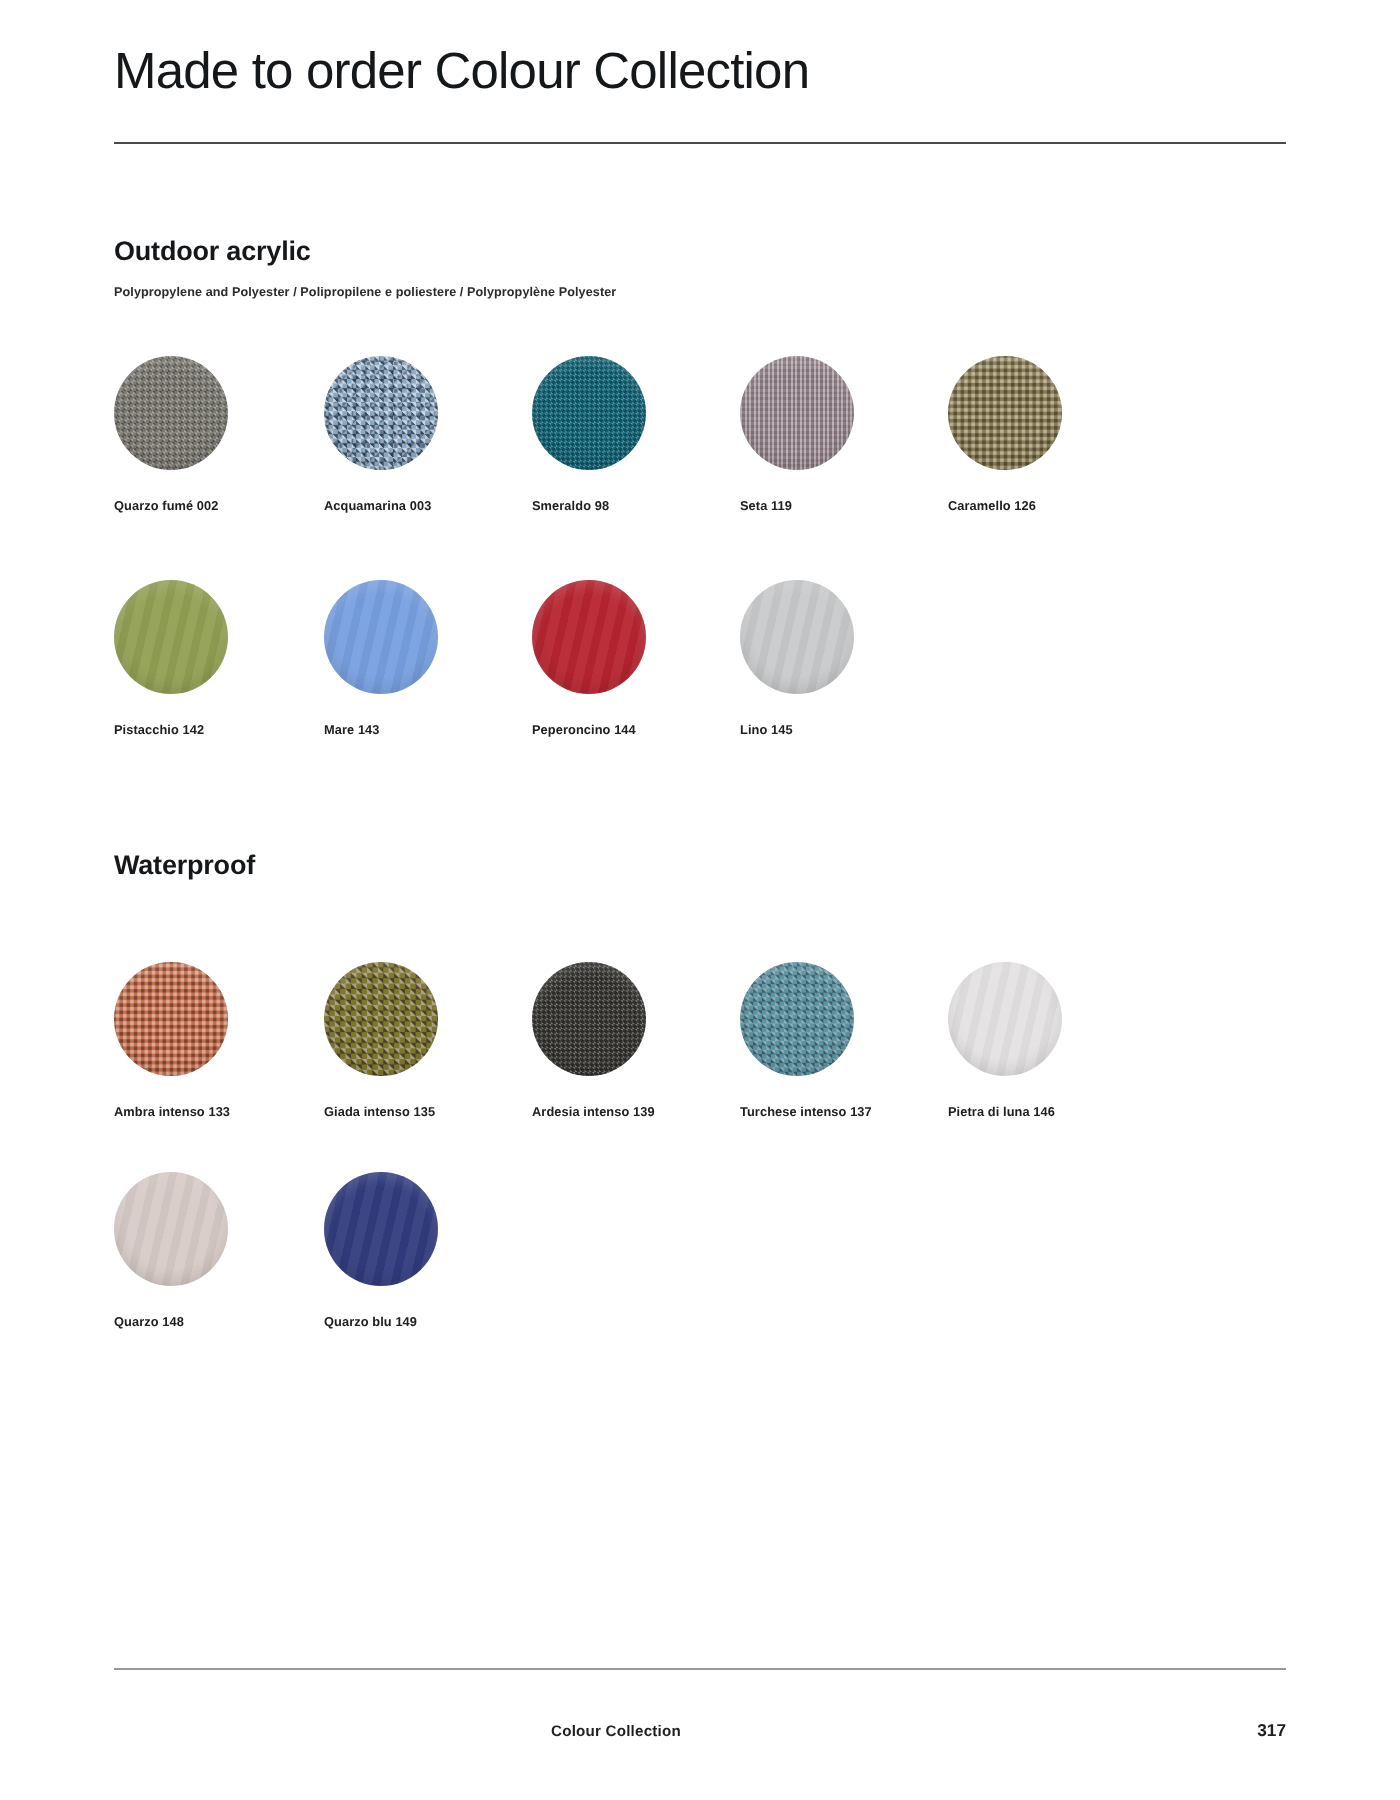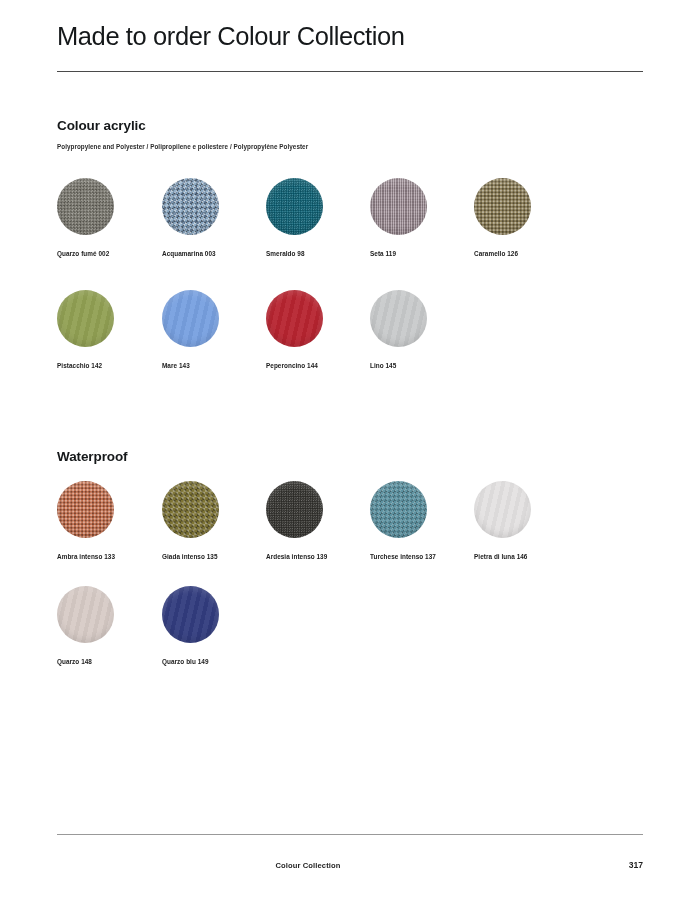--- a/index.html
+++ b/index.html
@@ -186,21 +186,21 @@
 </head>
 <body>
 
 <div class="page">
 
   <div class="page-title">Made to order Colour Collection</div>
   <div class="title-rule"></div>
 
   <div id="sections-host">
       <div class="section">
-        <div class="section-title" style="top: 118px;">Colour acrylic</div>
+        <div class="section-title" style="top: 118px;">Outdoor acrylic</div>
         <div class="section-sub" style="top: 143px;">Polypropylene and Polyester / Polipropilene e poliestere  / Polypropylène Polyester</div>
         <div class="swatch-row" style="top: 178px;">
           <div class="swatch" style="left: 57px;">
             <div class="swatch-disc tex-basket" style="background-color: rgb(124, 122, 113);"></div>
             <div class="swatch-label">Quarzo fumé 002</div>
           </div>
           <div class="swatch" style="left: 162px;">
             <div class="swatch-disc tex-melange" style="background-color: rgb(139, 169, 196);"></div>
             <div class="swatch-label">Acquamarina 003</div>
           </div>
@@ -230,21 +230,21 @@
             <div class="swatch-disc tex-soft" style="background-color: rgb(183, 36, 48);"></div>
             <div class="swatch-label">Peperoncino 144</div>
           </div>
           <div class="swatch" style="left: 370px;">
             <div class="swatch-disc tex-soft" style="background-color: rgb(200, 202, 203);"></div>
             <div class="swatch-label">Lino 145</div>
           </div>
         </div>
       </div>
       <div class="section">
-        <div class="section-title" style="top: 425px; margin-top: 24px;">Waterproof</div>
+        <div class="section-title" style="top: 425px;">Waterproof</div>
         <div class="swatch-row" style="top: 481px;">
           <div class="swatch" style="left: 57px;">
             <div class="swatch-disc tex-dot" style="background-color: rgb(196, 112, 79);"></div>
             <div class="swatch-label">Ambra intenso 133</div>
           </div>
           <div class="swatch" style="left: 162px;">
             <div class="swatch-disc tex-chunky" style="background-color: rgb(126, 116, 52);"></div>
             <div class="swatch-label">Giada intenso 135</div>
           </div>
           <div class="swatch" style="left: 266px;">

